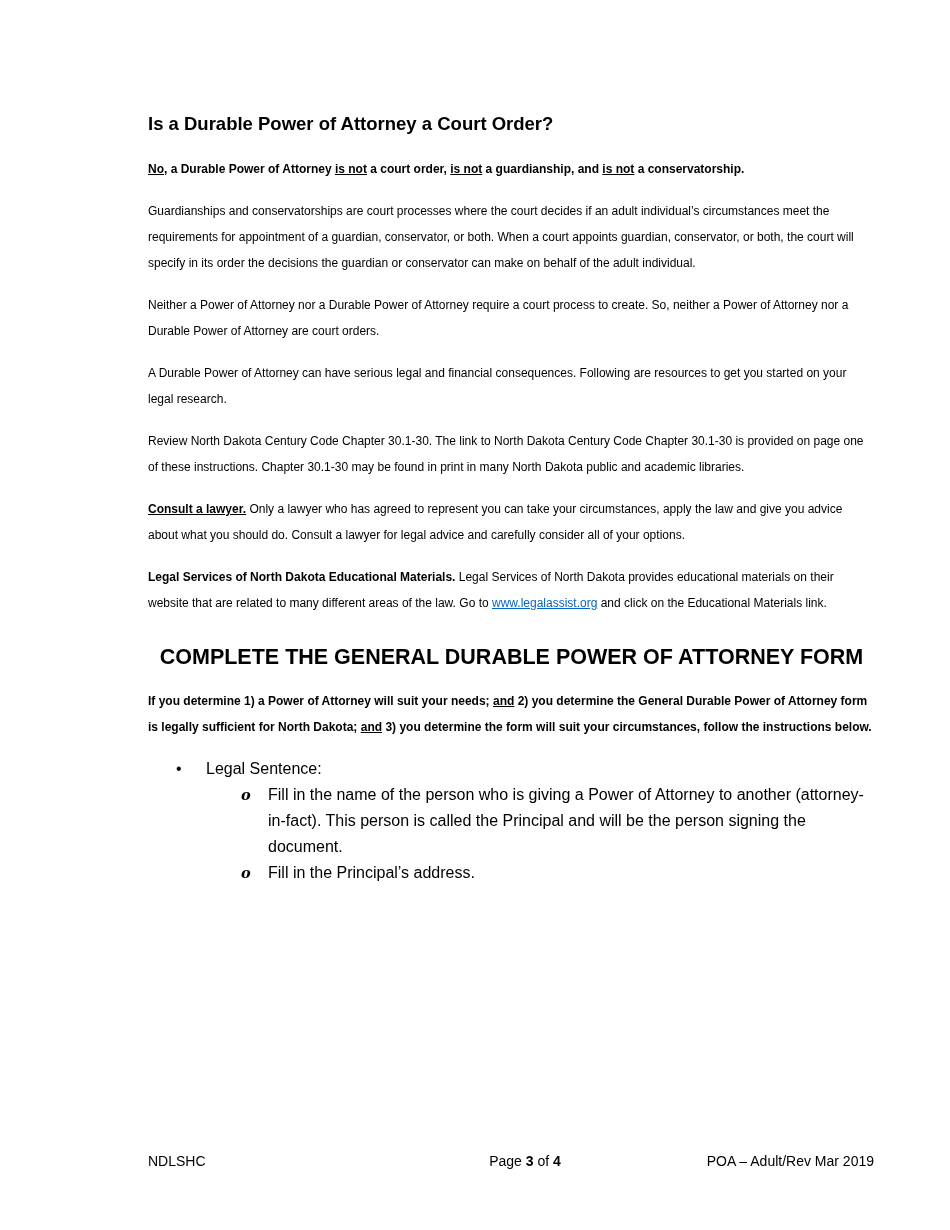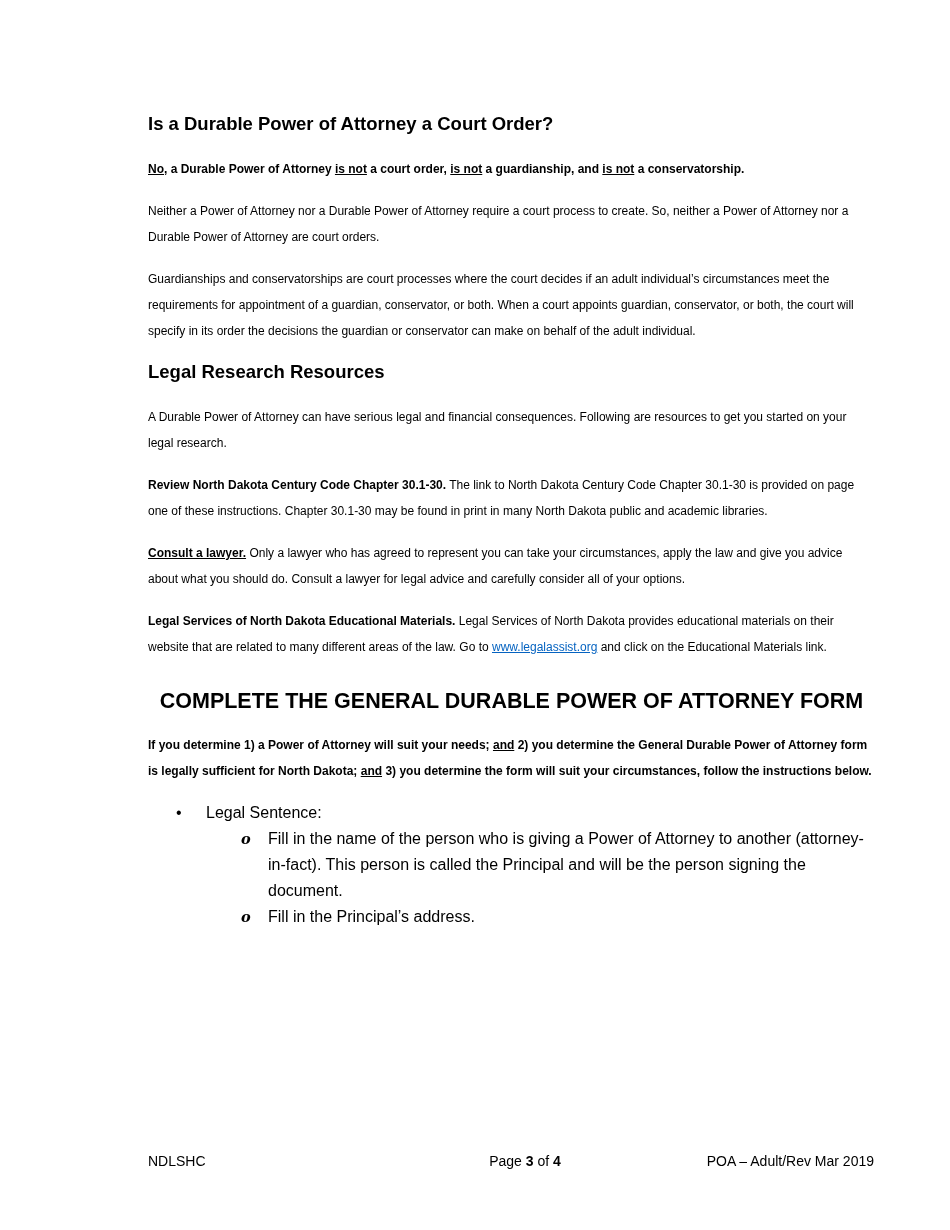--- a/index.html
+++ b/index.html
@@ -76,29 +76,28 @@
 </head>
 <body>
 
 <div class="page">
   <div class="content">
 
     <h2 class="h-section">Is a Durable Power of Attorney a Court Order?</h2>
 
     <p class="para"><span style="font-weight: 700; text-decoration: underline;">No</span><span style="font-weight: 700;">, a Durable Power of Attorney </span><span style="font-weight: 700; text-decoration: underline;">is not</span><span style="font-weight: 700;"> a court order, </span><span style="font-weight: 700; text-decoration: underline;">is not</span><span style="font-weight: 700;"> a guardianship, and </span><span style="font-weight: 700; text-decoration: underline;">is not</span><span style="font-weight: 700;"> a conservatorship.</span></p>
 
+    <p class="para">Guardianships and conservatorships are court processes where the court decides if an adult individual’s circumstances meet the requirements for appointment of a guardian, conservator, or both.  When a court appoints guardian, conservator, or both, the court will specify in its order the decisions the guardian or conservator can make on behalf of the adult individual.</p>
+
     <p class="para">Neither a Power of Attorney nor a Durable Power of Attorney require a court process to create.  So, neither a Power of Attorney nor a Durable Power of Attorney are court orders.</p>
 
-    <p class="para">Guardianships and conservatorships are court processes where the court decides if an adult individual’s circumstances meet the requirements for appointment of a guardian, conservator, or both.  When a court appoints guardian, conservator, or both, the court will specify in its order the decisions the guardian or conservator can make on behalf of the adult individual.</p>
-
-    <h2 class="h-section mt">Legal Research Resources</h2>
 
     <p class="para">A Durable Power of Attorney can have serious legal and financial consequences.  Following are resources to get you started on your legal research.</p>
 
-    <p class="para"><span style="font-weight: 700;">Review North Dakota Century Code Chapter 30.1-30.</span><span>  The link to North Dakota Century Code Chapter 30.1-30 is provided on page one of these instructions.  Chapter 30.1-30 may be found in print in many North Dakota public and academic libraries.</span></p>
+    <p class="para"><span style="font-weight: 400;">Review North Dakota Century Code Chapter 30.1-30.</span><span>  The link to North Dakota Century Code Chapter 30.1-30 is provided on page one of these instructions.  Chapter 30.1-30 may be found in print in many North Dakota public and academic libraries.</span></p>
 
     <p class="para"><span style="font-weight: 700; text-decoration: underline;">Consult a lawyer.</span><span>  Only a lawyer who has agreed to represent you can take your circumstances, apply the law and give you advice about what you should do.  Consult a lawyer for legal advice and carefully consider all of your options.</span></p>
 
     <p class="para"><span style="font-weight: 700;">Legal Services of North Dakota Educational Materials.</span><span>  Legal Services of North Dakota provides educational materials on their website that are related to many different areas of the law.  Go to </span><a href="#" class="doc-link">www.legalassist.org</a><span> and click on the Educational Materials link.</span></p>
 
     <h1 class="h-big">COMPLETE THE GENERAL DURABLE POWER OF ATTORNEY FORM</h1>
 
     <p class="para"><span style="font-weight: 700;">If you determine 1) a Power of Attorney will suit your needs; </span><span style="font-weight: 700; text-decoration: underline;">and</span><span style="font-weight: 700;"> 2) you determine the General Durable Power of Attorney form is legally sufficient for North Dakota; </span><span style="font-weight: 700; text-decoration: underline;">and</span><span style="font-weight: 700;"> 3) you determine the form will suit your circumstances, follow the instructions below.</span></p>
 
     <div class="list">

